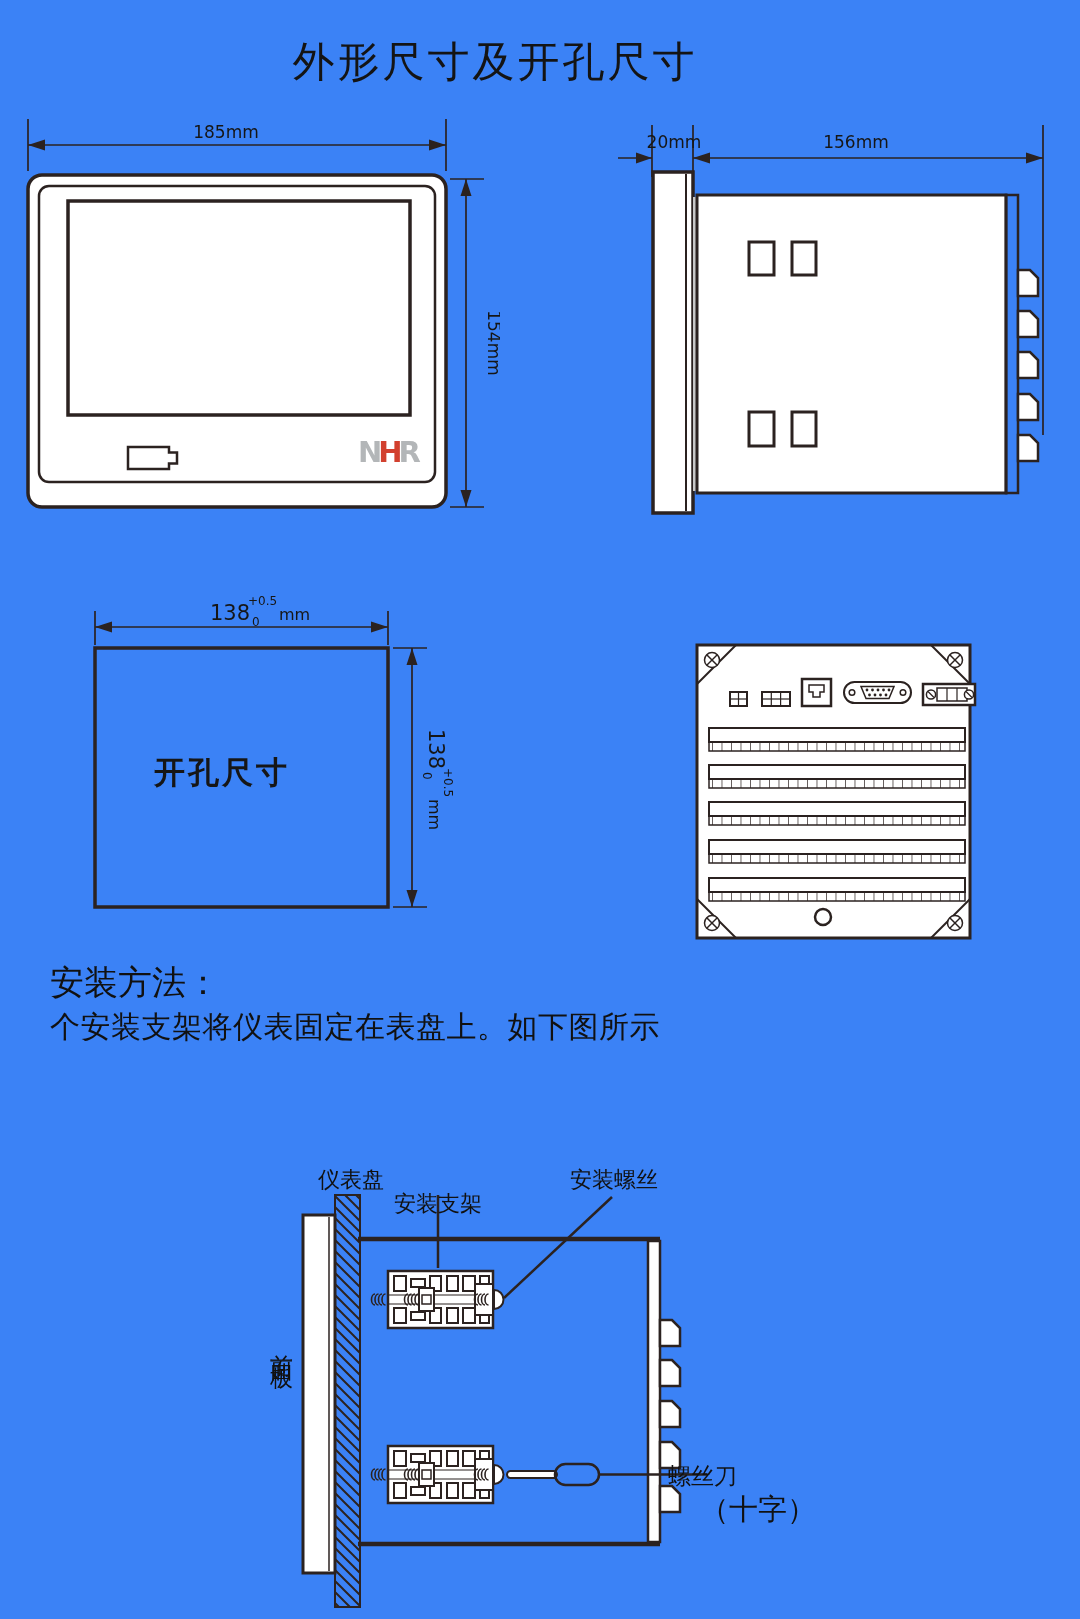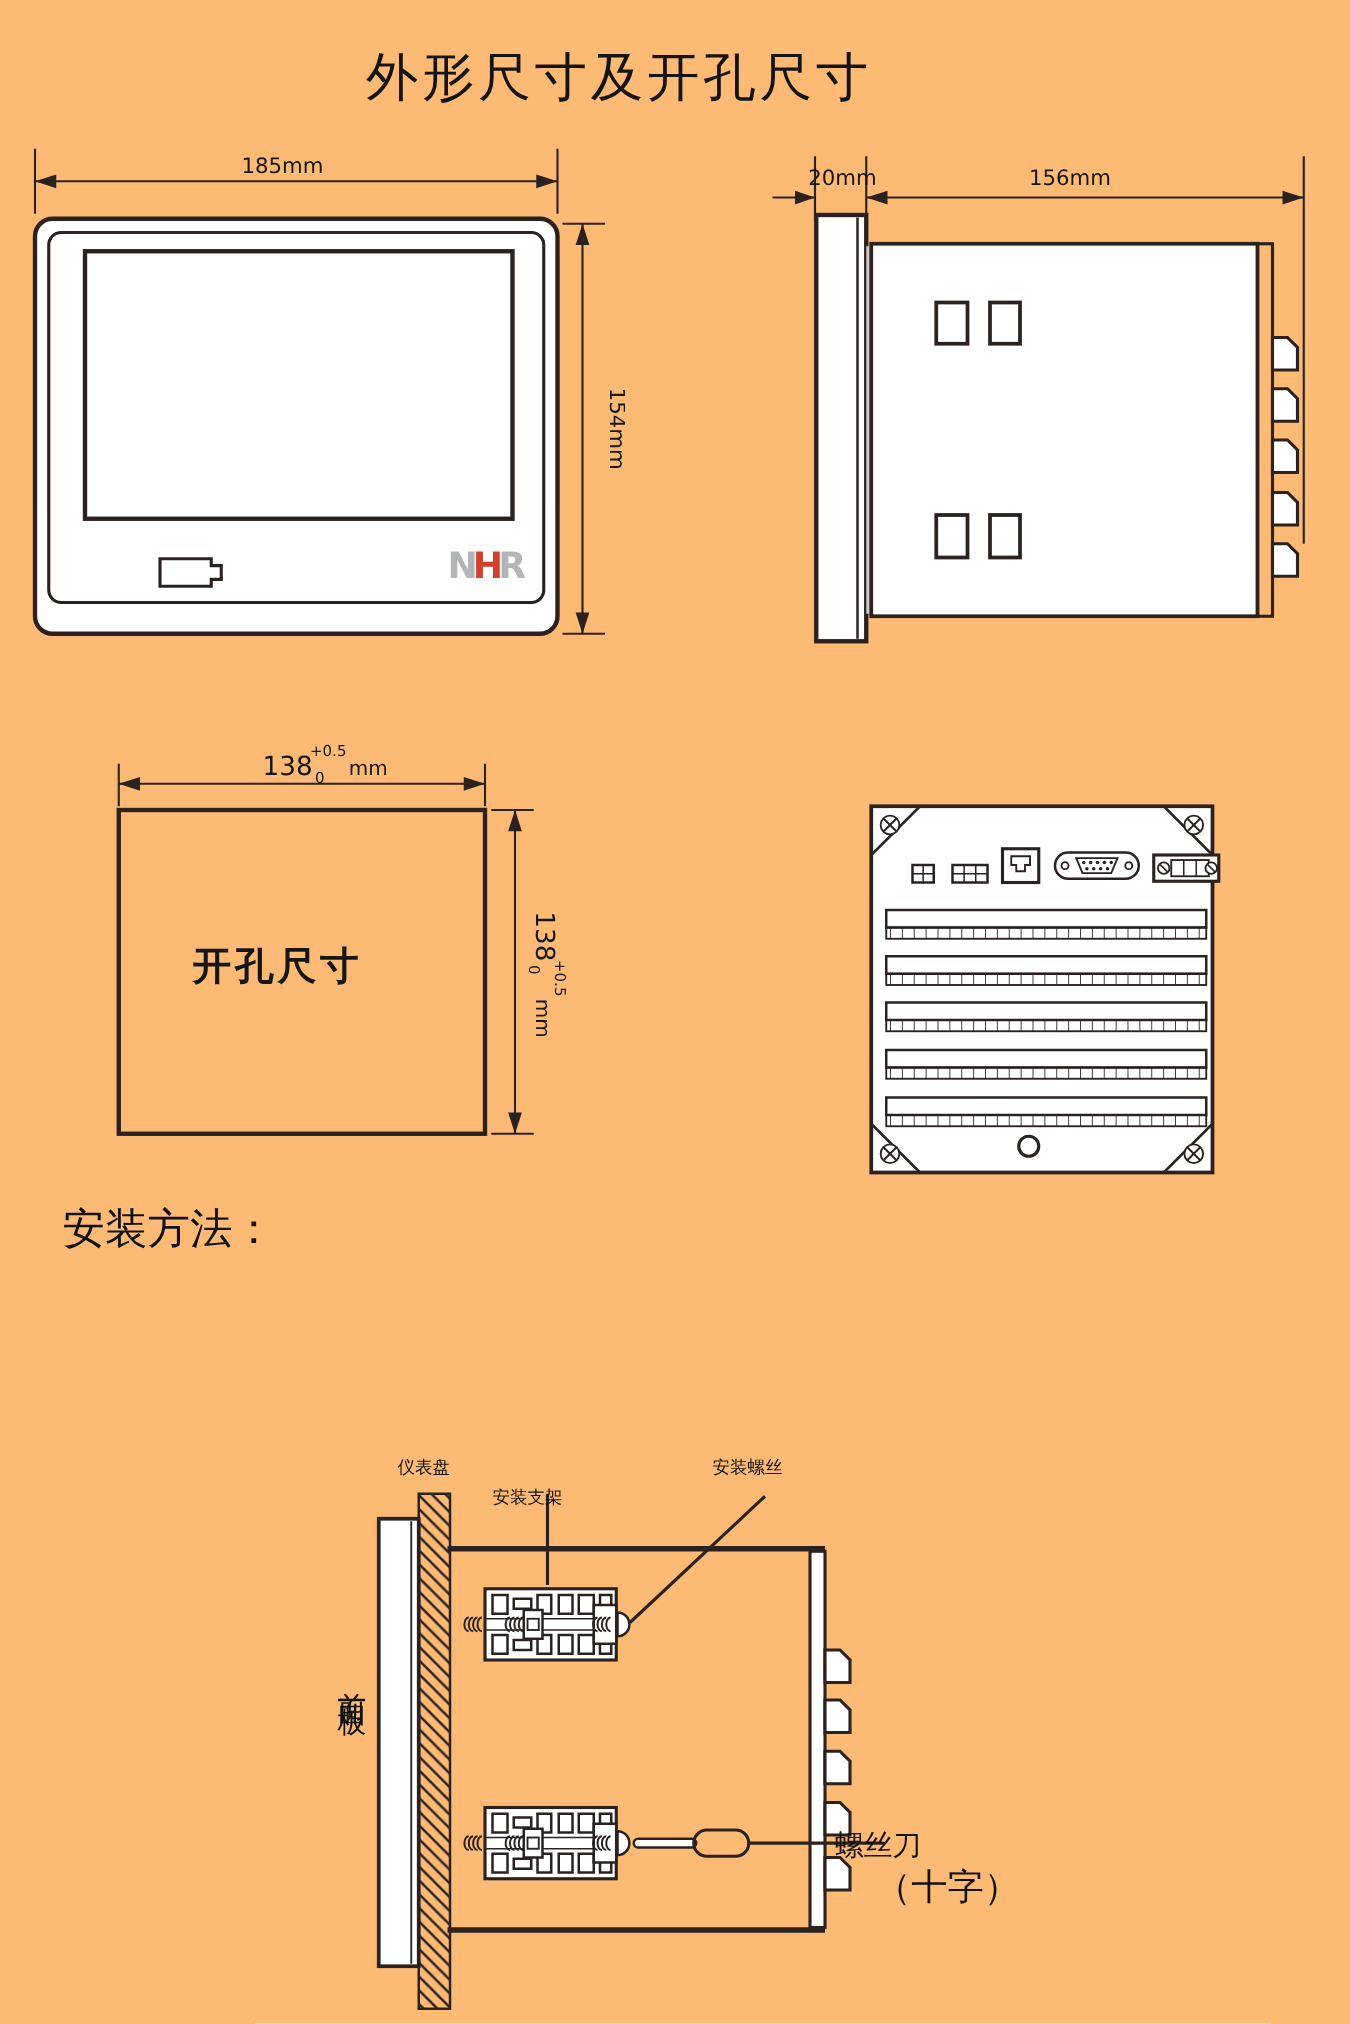--- a/index.html
+++ b/index.html
@@ -1,16 +1,16 @@
 <!DOCTYPE html>
 <html><head>
 <meta charset="utf-8">
 <style>
   html,body{margin:0;padding:0;background:#ffffff;}
-  #page{position:relative;width:1080px;height:1619px;background:#fdba74;overflow:hidden;
+  #page{position:relative;width:1080px;height:1619px;background:#3b82f6;overflow:hidden;
         font-family:"Liberation Serif",serif;color:#161616;}
   .abs{position:absolute;}
   .svgblock{position:absolute;}
   
   .ln{fill:none;stroke:#2b2220;stroke-width:3;}
   .ln35{fill:none;stroke:#2b2220;stroke-width:3.5;}
   .ln45{fill:none;stroke:#2b2220;stroke-width:4.5;}
   .ln25{fill:none;stroke:#2b2220;stroke-width:2.5;}
   .ln2{fill:none;stroke:#2b2220;stroke-width:2;}
   .ln15{fill:none;stroke:#2b2220;stroke-width:1.5;}
@@ -24,21 +24,21 @@
   .t17{font-size:17px;}
   .t21{font-size:21px;}
   .t12{font-size:12px;}
   .t16{font-size:16px;}
   .cjk-svg{font-family:"Liberation Serif",serif;fill:#161616;}
   .page-title{left:0;top:34px;width:990px;text-align:center;font-size:42px;letter-spacing:3px;
               font-family:"DejaVu Sans",sans-serif;font-weight:500;color:#141414;}
   .install-heading{left:50px;top:960px;font-size:34px;color:#111;}
   .install-body{left:50px;top:1004px;width:1000px;font-size:30px;line-height:46px;color:#111;letter-spacing:0.5px;}
   .install-body .line1{text-indent:52px;}
-  .diagram-label{font-size:14px;color:#111;white-space:nowrap;}
+  .diagram-label{font-size:22px;color:#111;white-space:nowrap;}
   .label-panel{left:318px;top:1165px;}
   .label-bracket{left:394px;top:1189px;}
   .label-screw{left:570px;top:1165px;text-align:right;}
   .label-front-panel{left:266px;top:1336px;writing-mode:vertical-rl;letter-spacing:6px;font-size:23px;}
   .label-screwdriver{left:668px;top:1461px;font-size:23px;}
   .label-screwdriver2{left:700px;top:1490px;font-size:29px;}
   .logo-text{font-family:"DejaVu Sans",sans-serif;font-weight:bold;font-size:29px;}
 </style>
 </head>
 <body>
@@ -248,20 +248,21 @@
       <g>
         <rect class="ln2 fw" x="54" y="278" width="256" height="14"></rect>
         <rect x="54" y="292" width="256" height="9" fill="url(#ticks)" stroke="#2b2220" stroke-width="1.5"></rect>
       </g>
     </g>
     <circle class="ln25 fw" cx="168" cy="317" r="8"></circle>
   </svg>
 
   <div class="abs install-heading">安装方法：</div>
   <div class="abs install-body">
+    <div class="line2">个安装支架将仪表固定在表盘上。如下图所示</div>
   </div>
 
   <svg class="svgblock" style="left:255px;top:1105px" width="570" height="514" viewBox="0 0 570 514">
     <defs>
       <pattern id="hatch" width="11" height="11" patternUnits="userSpaceOnUse">
         <path d="M-2,-2 L13,13 M-2,9 L2,13 M9,-2 L13,2" stroke="#2b2220" stroke-width="2"></path>
       </pattern>
     </defs>
 
     <line class="ln25" x1="183" y1="90" x2="183" y2="163"></line>

